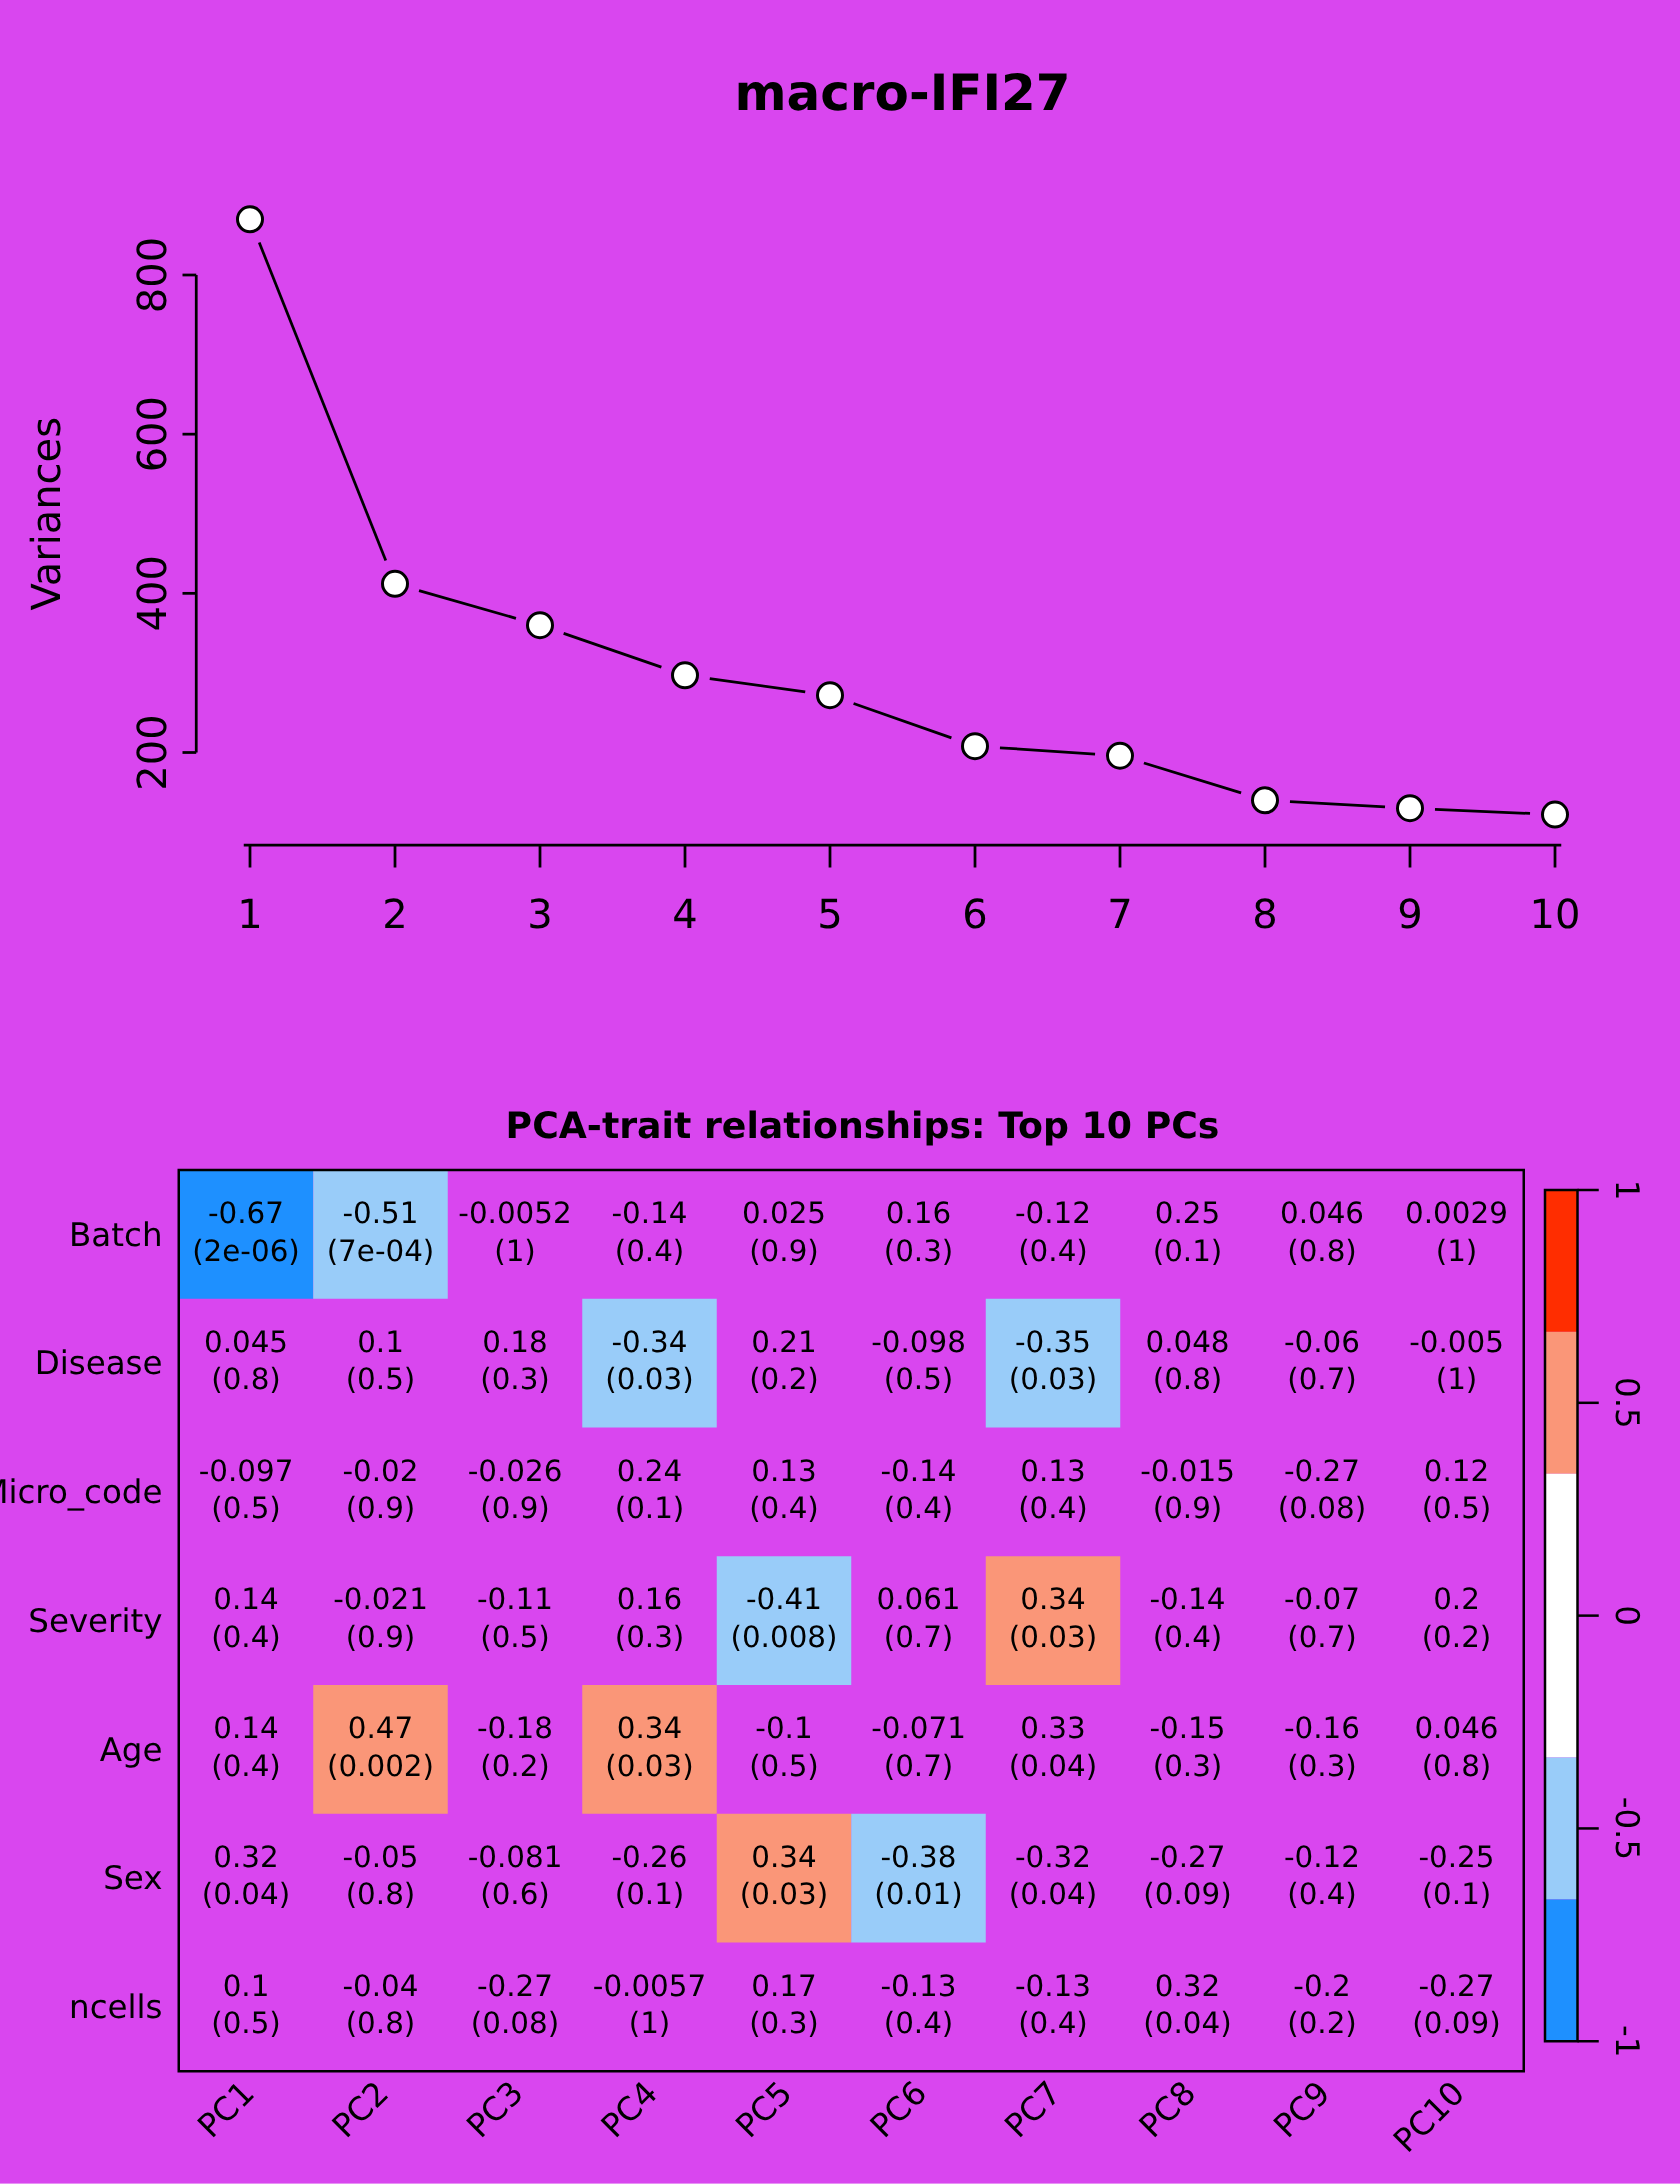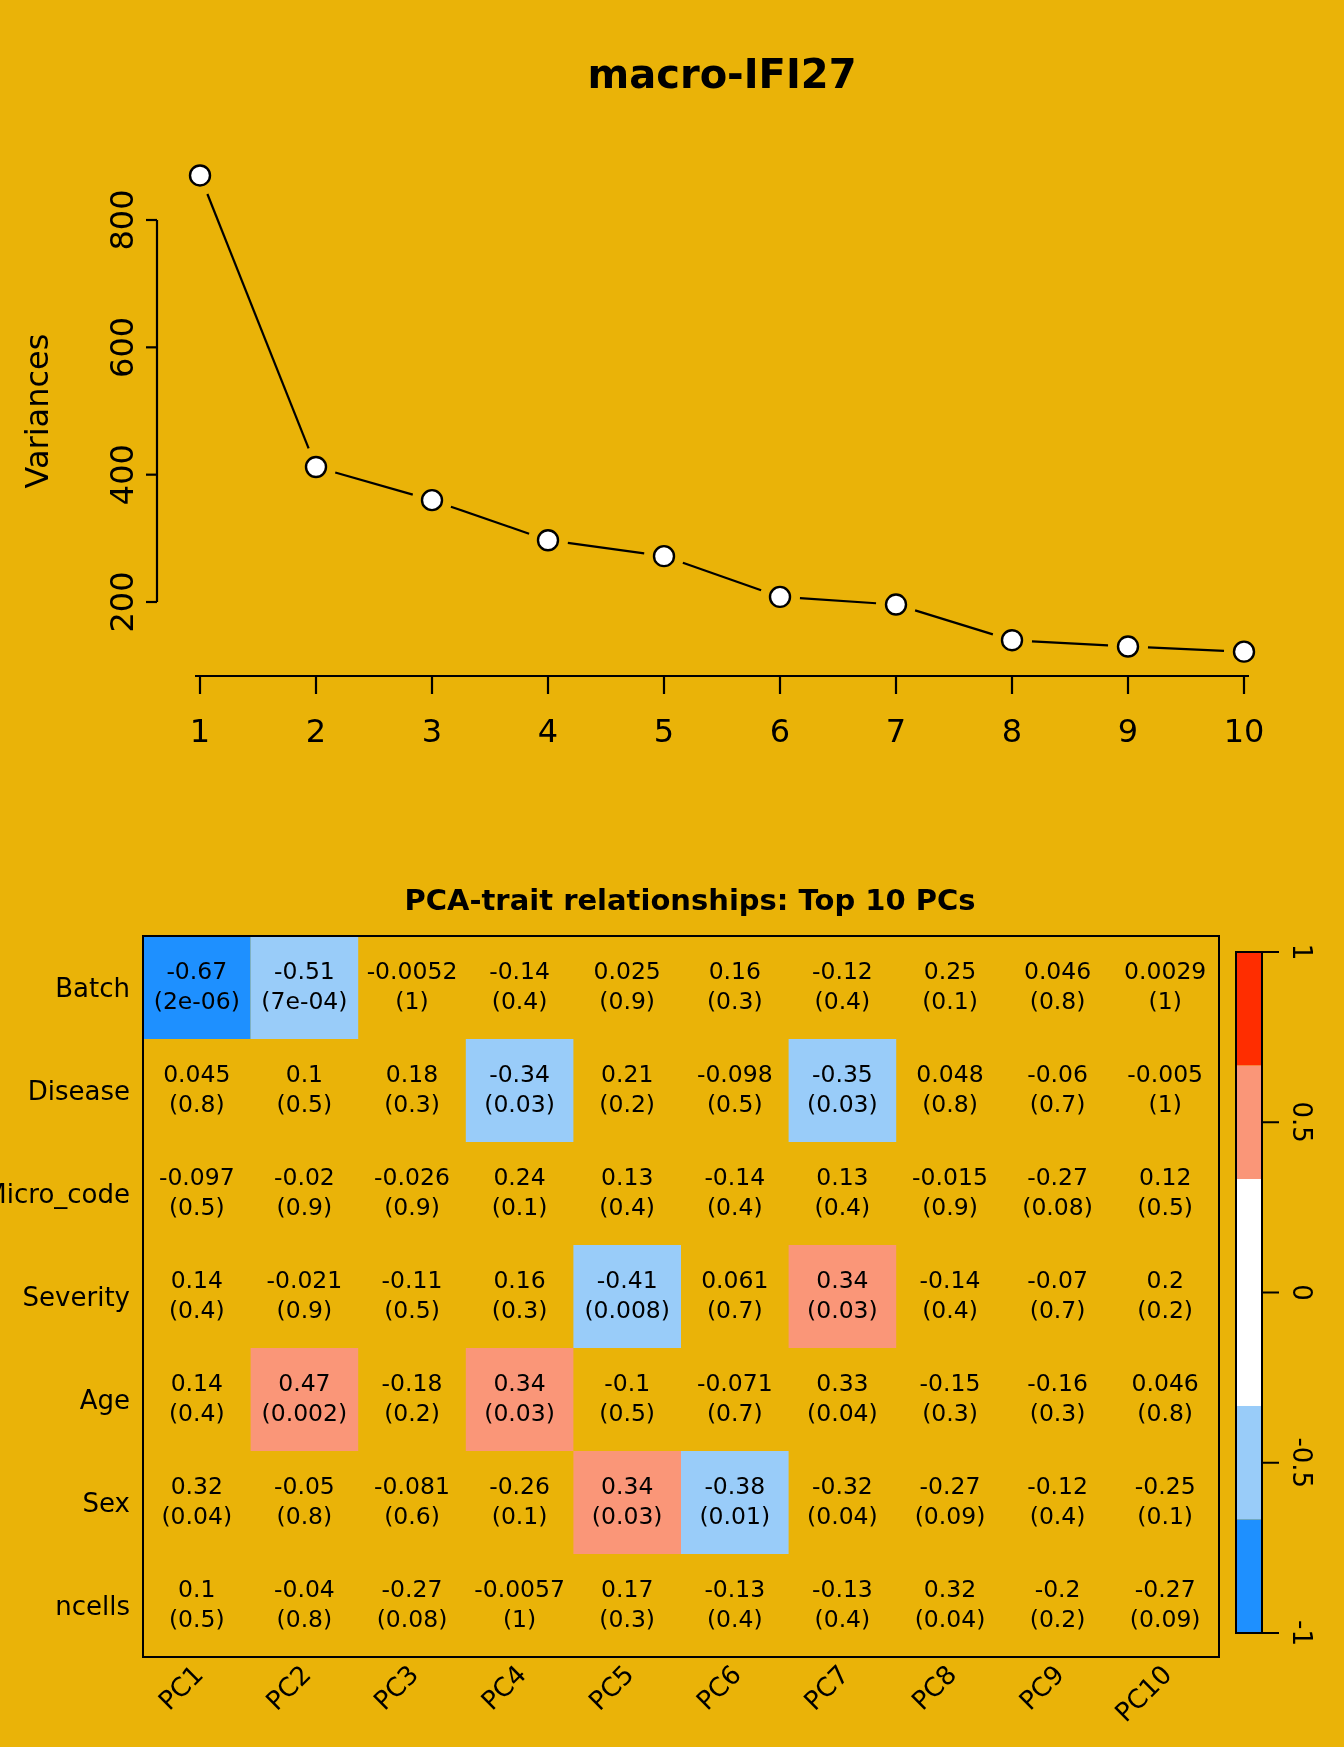--- a/index.html
+++ b/index.html
@@ -1,19 +1,19 @@
 <!DOCTYPE html>
 <html><head>
 <meta charset="utf-8">
 <style>
   html,body { margin:0; padding:0; background:#ffffff; }
   #figure {
     position:relative;
     width:1344px; height:1747px;
-    background:#eab308;
+    background:#d946ef;
     font-family:"DejaVu Sans", "Liberation Sans", sans-serif;
     overflow:hidden;
   }
   svg { display:block; }
   text { fill:#000000; }
   .plot-title { font-weight:bold; }
 </style>
 </head>
 <body>
 

